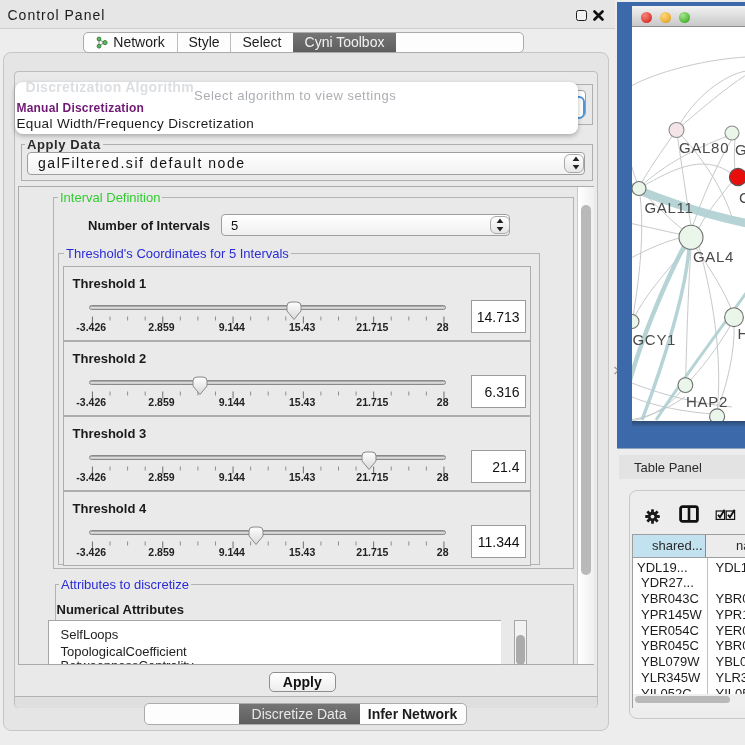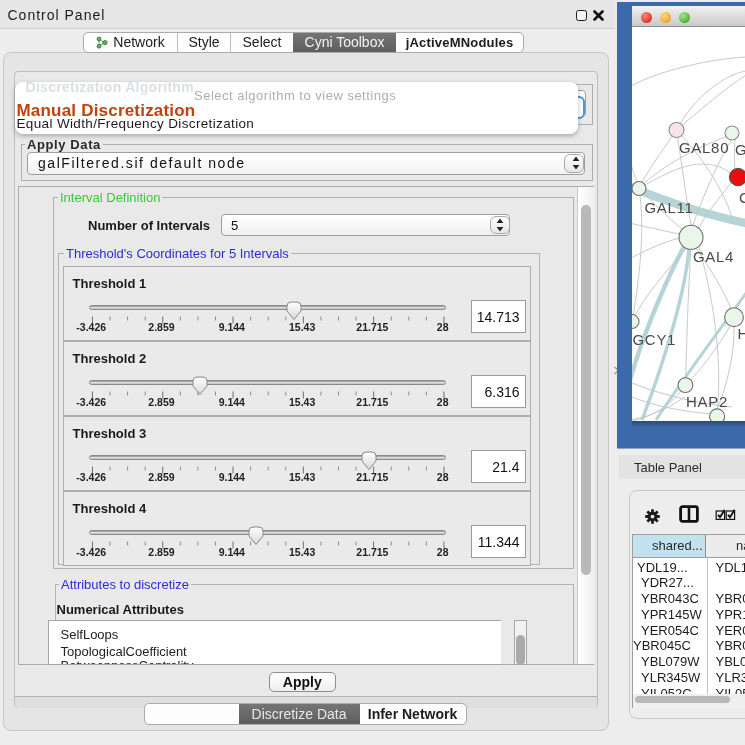--- a/index.html
+++ b/index.html
@@ -246,33 +246,32 @@
     <svg width="12" height="13" viewBox="0 0 12 13" style="margin-right:5px;">
         <path d="M3 4.5 L3 9 M3.8 4 L8 6.2 M3.8 9.3 L8 7" stroke="#8a8a8a" stroke-width="1"></path>
         <circle cx="3" cy="3" r="1.9" fill="#5CB75F" stroke="#357937" stroke-width="0.9"></circle>
         <circle cx="3" cy="10.2" r="1.9" fill="#5CB75F" stroke="#357937" stroke-width="0.9"></circle>
         <circle cx="9" cy="6.6" r="2.1" fill="#5CB75F" stroke="#357937" stroke-width="0.9"></circle>
       </svg>
     Network</div>
   <div style="width:53px;display:flex;align-items:center;justify-content:center;font-size:14px;color:#1c1c1c;border-right:1px solid #BDBDBD;">Style</div>
   <div style="width:62px;display:flex;align-items:center;justify-content:center;font-size:14px;color:#1c1c1c;">Select</div>
   <div style="width:103px;display:flex;align-items:center;justify-content:center;font-size:14px;color:#F2F2F2;background:linear-gradient(#757575,#5E5E5E);">Cyni Toolbox</div>
-  <div style="flex:1;display:flex;align-items:center;justify-content:center;font-size:13px;font-weight:bold;letter-spacing:0.2px;color:#1c1c1c;">jActiveMNodules</div>
 </div>
 
 <div class="abs" style="left:143.5px;top:703px;width:323px;height:21.5px;background:#FDFDFD;border:1px solid #ABABAB;border-radius:5px;overflow:hidden;display:flex;">
   <div style="width:94px;display:flex;align-items:center;justify-content:center;font-size:14px;font-weight:bold;color:#1c1c1c;border-right:1px solid #BDBDBD;margin-top:30px;">Impute Data</div>
   <div style="width:121px;display:flex;align-items:center;justify-content:center;font-size:14px;color:#E8E8E8;background:linear-gradient(#757575,#5E5E5E);">Discretize Data</div>
   <div style="flex:1;display:flex;align-items:center;justify-content:center;font-size:14px;font-weight:bold;color:#1c1c1c;">Infer Network</div>
 </div>
 
 <div class="abs" style="left:15px;top:81.5px;width:563px;height:52.5px;background:#FFF;border-radius:8px;box-shadow:0 2px 5px rgba(0,0,0,0.28);"></div>
 <div class="abs" style="left:25.5px;top:78.5px;font-size:14px;font-weight:bold;letter-spacing:0.3px;color:#DCDFE2;">Discretization Algorithm</div>
 <div class="abs" style="left:194px;top:87.5px;font-size:13px;letter-spacing:0.5px;color:#ABAEB3;">Select algorithm to view settings</div>
-<div class="abs" style="left:16.5px;top:101px;font-size:17px;letter-spacing:0.2px;font-weight:bold;color:#c2410c;">Manual Discretization</div>
+<div class="abs" style="left:16.5px;top:101px;font-size:12px;letter-spacing:0.2px;font-weight:bold;color:#701a75;">Manual Discretization</div>
 <div class="abs" style="left:16.5px;top:115.5px;font-size:13.5px;letter-spacing:0.35px;color:#1c1c1c;">Equal Width/Frequency Discretization</div>
 
 <svg class="abs" style="left:613px;top:366px;" width="7" height="9" viewBox="0 0 7 9">
     <path d="M1.5 1 L5.5 4.5 L1.5 8" stroke="#9A9A9A" stroke-width="1.3" fill="none"></path>
   </svg>
 
 <div class="abs" style="left:617px;top:1.5px;width:128px;height:447px;background:#3C69A9;border-bottom:1.5px solid #8FA3C2;"></div>
 <div class="abs" style="left:631.5px;top:6px;width:113.5px;height:414.5px;background:#FFF;"></div>
 <div class="abs" style="left:631.5px;top:6px;width:113.5px;height:21px;background:linear-gradient(#F2F2F2,#C9C9C9);border-bottom:1px solid #8E8E8E;"></div>
 <div class="abs" style="left:641px;top:11.5px;width:11px;height:11px;border-radius:50%;background:radial-gradient(circle at 35% 30%, #F7867C, #E0443A 60%, #B01E14);"></div>
@@ -390,21 +389,21 @@
       </div>
       <div style="display:flex;height:15.8px;font-size:13px;line-height:15.8px;color:#1c1c1c;">
         <div style="flex:0 0 74.5px;padding-left:8px;overflow:hidden;">YPR145W</div>
         <div style="flex:0 0 60px;padding-left:8px;">YPR14</div>
       </div>
       <div style="display:flex;height:15.8px;font-size:13px;line-height:15.8px;color:#1c1c1c;">
         <div style="flex:0 0 74.5px;padding-left:8px;overflow:hidden;">YER054C</div>
         <div style="flex:0 0 60px;padding-left:8px;">YER05</div>
       </div>
       <div style="display:flex;height:15.8px;font-size:13px;line-height:15.8px;color:#1c1c1c;">
-        <div style="flex:0 0 74.5px;overflow:hidden;">YBR045C</div>
+        <div style="flex:0 0 74.5px;padding-left:8px;overflow:hidden;">YBR045C</div>
         <div style="flex:0 0 60px;padding-left:8px;">YBR04</div>
       </div>
       <div style="display:flex;height:15.8px;font-size:13px;line-height:15.8px;color:#1c1c1c;">
         <div style="flex:0 0 74.5px;padding-left:8px;overflow:hidden;">YBL079W</div>
         <div style="flex:0 0 60px;padding-left:8px;">YBL07</div>
       </div>
       <div style="display:flex;height:15.8px;font-size:13px;line-height:15.8px;color:#1c1c1c;">
         <div style="flex:0 0 74.5px;padding-left:8px;overflow:hidden;">YLR345W</div>
         <div style="flex:0 0 60px;padding-left:8px;">YLR34</div>
       </div>

